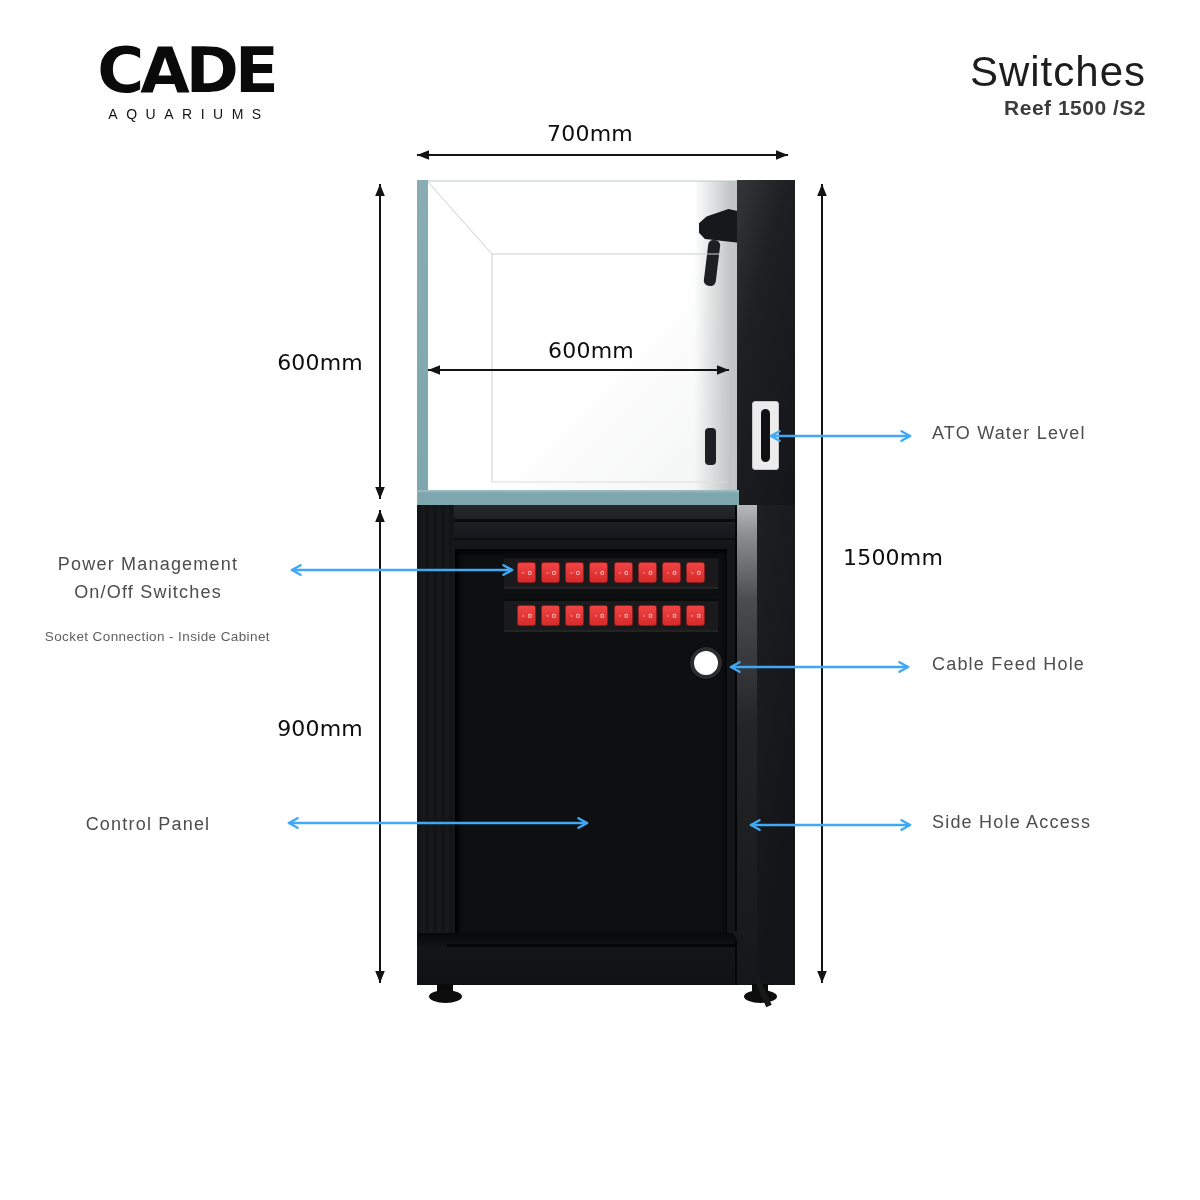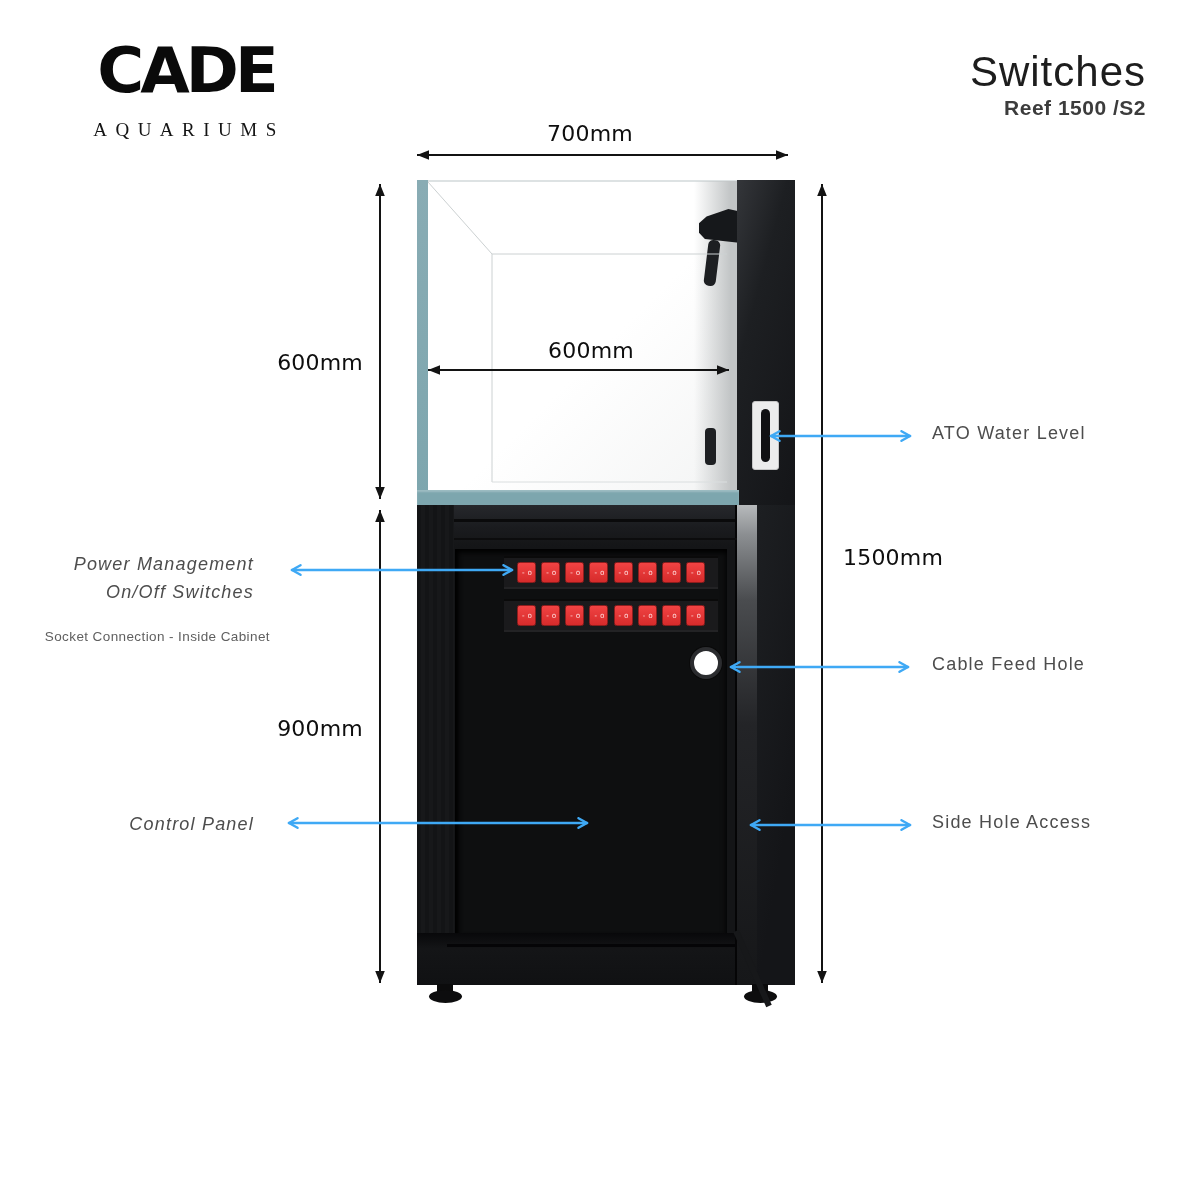--- a/index.html
+++ b/index.html
@@ -11,38 +11,38 @@
     --dim-line:#131313;
   }
   *{margin:0;padding:0;box-sizing:border-box;}
   body{background:#ffffff;font-family:"Liberation Sans",sans-serif;}
   .page{position:relative;width:1200px;height:1200px;background:#ffffff;overflow:hidden;}
 
   
   .logo{position:absolute;left:56px;top:40px;width:260px;text-align:center;}
   .logo-word{font-family:"DejaVu Sans",sans-serif;font-weight:900;font-size:64px;line-height:62px;
     letter-spacing:-4px;color:#0a0a0a;transform:scaleY(.96);}
-  .logo-sub{font-family:Liberation Serif, serif;font-size:19px;letter-spacing:8.5px;color:#141414;
-    margin-top:17px;padding-left:6px;}
+  .logo-sub{font-family:Liberation Sans, sans-serif;font-size:14px;letter-spacing:8.5px;color:#141414;
+    margin-top:4px;padding-left:6px;}
   .features-block{position:absolute;right:54px;top:48px;text-align:right;color:#222;}
   .features-title{font-weight:300;font-size:42px;letter-spacing:1px;color:#1d1d1d;}
   .features-sub{font-weight:700;font-size:21px;letter-spacing:.5px;color:#3c3c3c;}
 
   
   .dim-label{position:absolute;font-family:"DejaVu Sans",sans-serif;font-size:22px;color:#0e0e0e;letter-spacing:.2px;}
   .dl-700{left:440px;top:121px;width:300px;text-align:center;}
   .dl-600t{left:178px;top:350px;width:185px;text-align:right;}
   .dl-900{left:178px;top:716px;width:185px;text-align:right;}
   .dl-1500{left:843px;top:545px;width:140px;text-align:left;}
   .dl-600i{left:441px;top:338px;width:300px;text-align:center;}
 
   
   .callout{position:absolute;font-weight:300;font-size:18px;letter-spacing:1.2px;color:var(--label-gray);}
   .co-right{left:932px;text-align:left;}
-  .co-left{left:22px;width:232px;text-align:right;line-height:28px;font-style:italic;}
+  .co-left{left:32px;width:232px;text-align:center;line-height:28px;}
   .co-ato{top:423px;}
   .co-cable{top:654px;}
   .co-side{top:812px;}
   .co-power{top:550px;}
   .co-control{top:810px;}
   .co-note{position:absolute;left:38px;width:232px;top:629px;text-align:right;
     font-size:13.5px;letter-spacing:.4px;color:#5f5f5f;font-weight:400;}
 
   
   .abs{position:absolute;}

